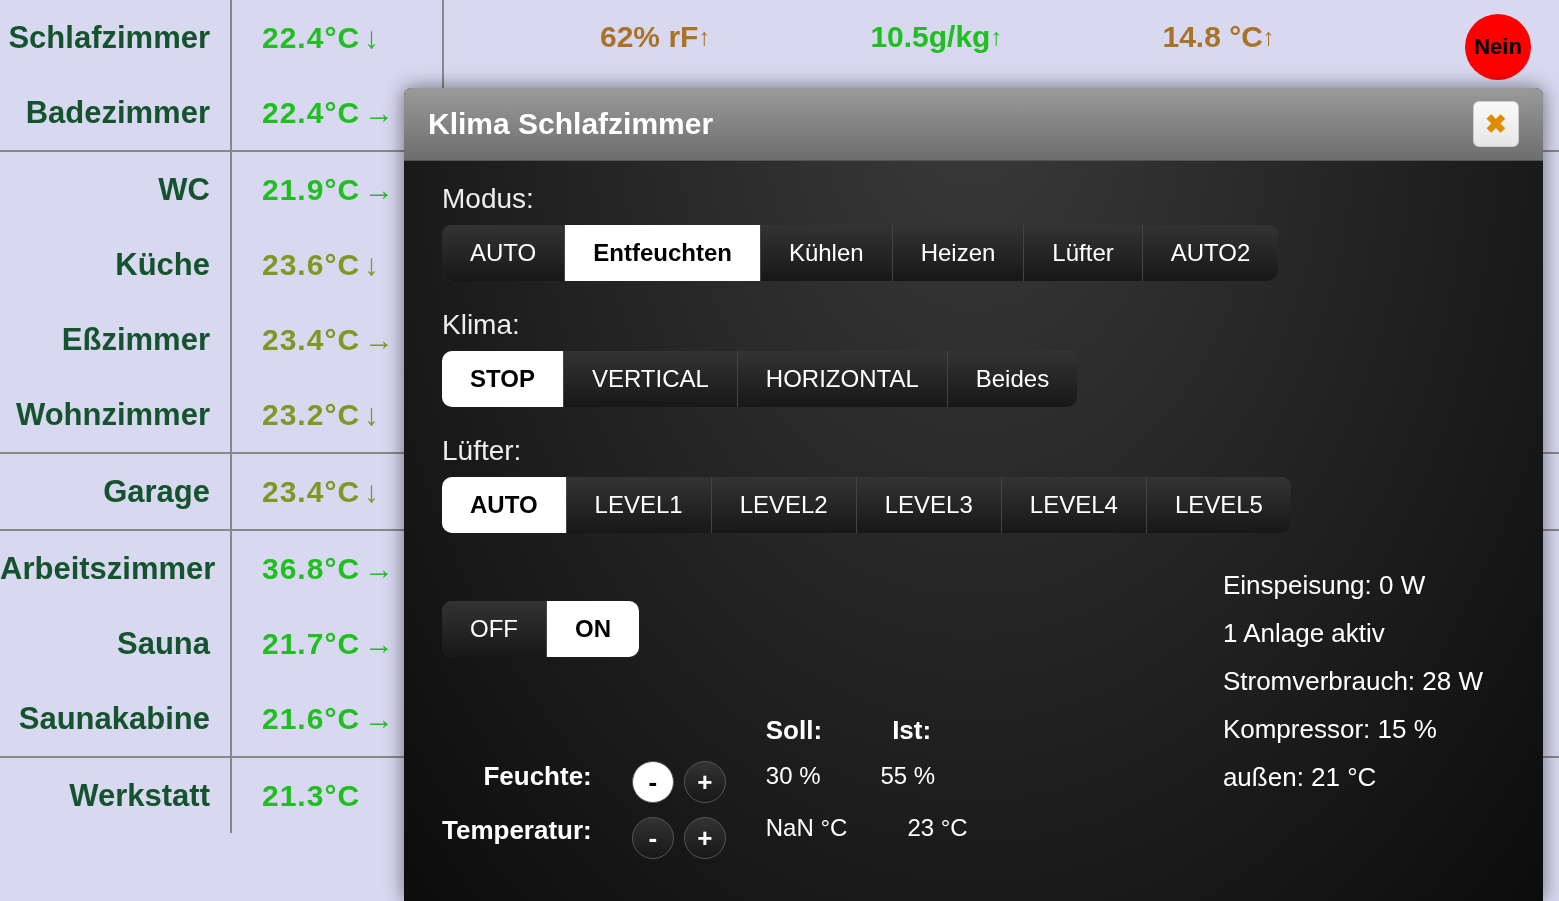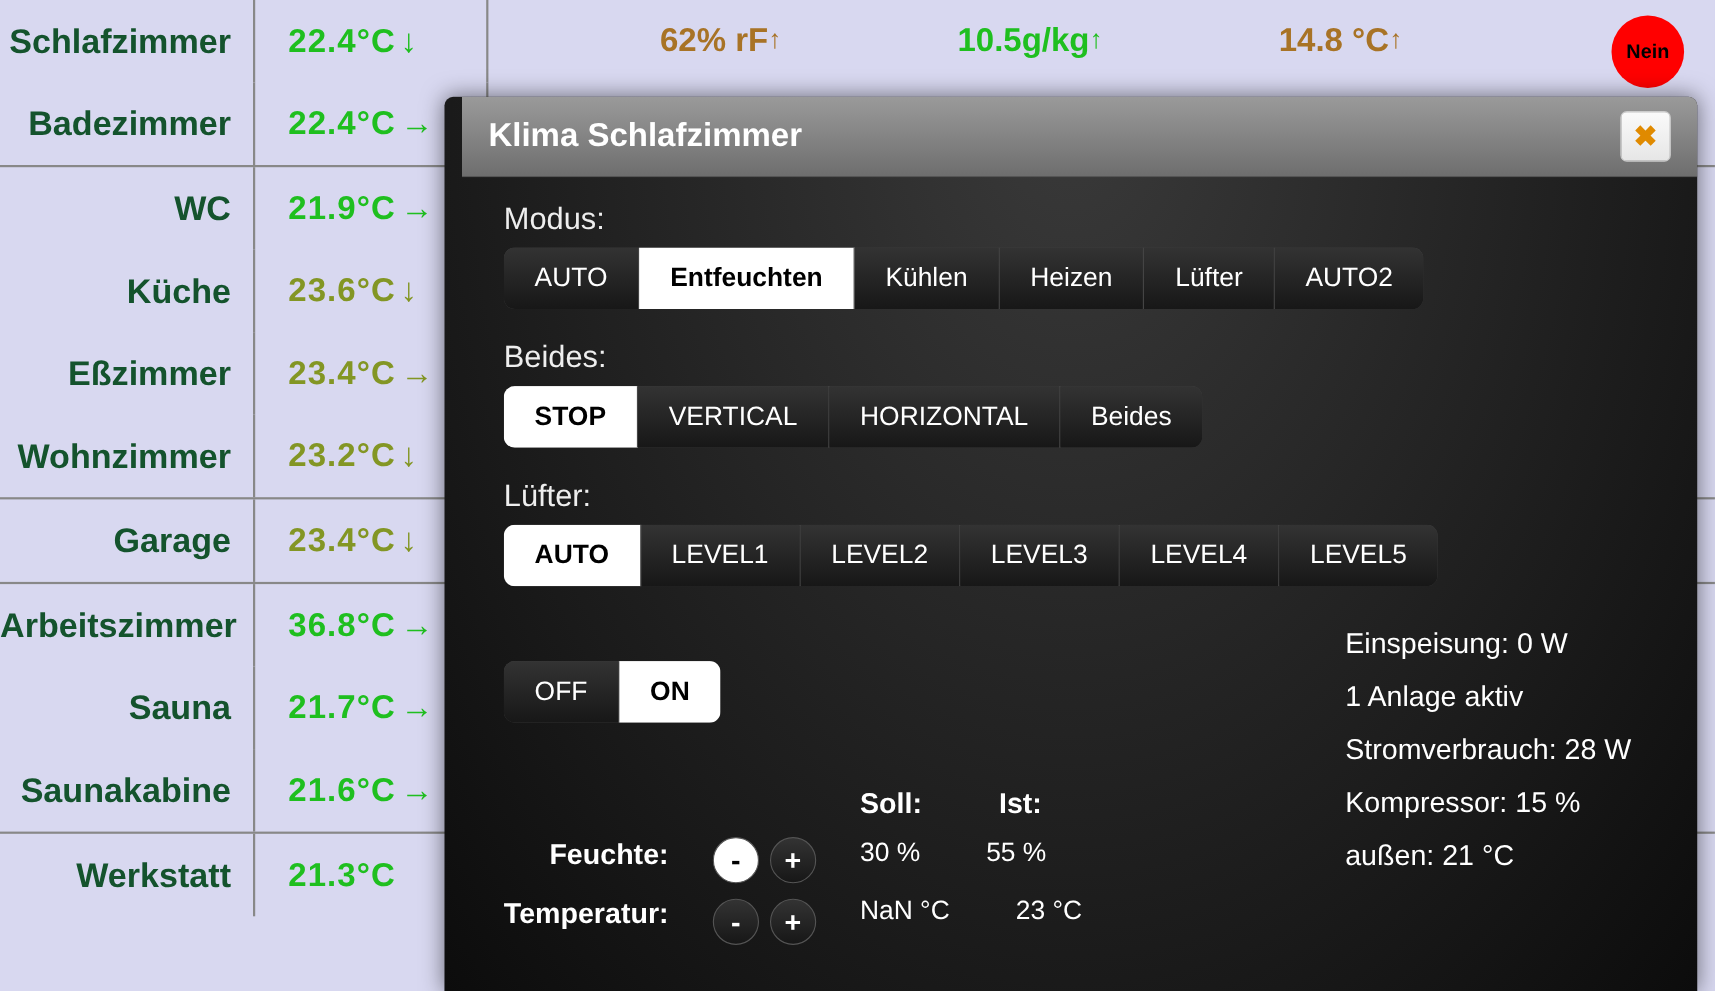--- a/index.html
+++ b/index.html
@@ -9,24 +9,24 @@
 .row.group-end{border-bottom:2px solid #888;}
 .cell-name{width:210px;text-align:right;padding-right:20px;font-size:31px;font-weight:700;color:#14532d;}
 .cell-temp{width:180px;padding-left:30px;font-size:30px;font-weight:700;letter-spacing:1px;display:flex;align-items:center;}
 .cell-temp .arrow{font-size:30px;margin-left:4px;}
 .sep{width:2px;background:#888;align-self:stretch;}
 .c-green{color:#1fbf1f;}
 .c-olive{color:#839624;}
 .toprow-extra{position:absolute;top:20px;left:600px;display:flex;gap:160px;font-size:30px;font-weight:700;}
 .toprow-extra .arrow{font-size:24px;vertical-align:2px;}
 .c-brown{color:#a87326;}
-.badge-nein{position:absolute;right:28px;top:14px;width:66px;height:66px;border-radius:50%;background:red;display:flex;align-items:center;justify-content:center;color:#000;font-weight:700;font-size:18px;}
-
-
-.modal{position:absolute;left:404px;top:88px;right:16px;bottom:0;background:radial-gradient(ellipse at top,#3a3a3a 0%,#1a1a1a 70%,#0c0c0c 100%);border-radius:8px 8px 0 0;box-shadow:0 0 20px rgba(0,0,0,.5);overflow:hidden;color:#fff;padding-left:16px;}
+.badge-nein{position:absolute;right:28px;top:14px;width:66px;height:66px;border-radius:50%;background:red;display:flex;align-items:center;justify-content:center;color:#000;font-weight:700;font-size:22px;}
+
+
+.modal{position:absolute;left:404px;top:88px;right:16px;bottom:0;background:radial-gradient(ellipse at top,#3a3a3a 0%,#1a1a1a 70%,#0c0c0c 100%);border-radius:8px 8px 0 0;box-shadow:0 0 20px rgba(0,0,0,.5);overflow:hidden;color:#fff;}
 .modal-header{height:72px;background:linear-gradient(to bottom,#9a9a9a,#6e6e6e);display:flex;align-items:center;padding:0 24px;font-size:30px;font-weight:700;color:#fff;border-bottom:1px solid #555;}
 .modal-close{margin-left:auto;width:44px;height:44px;background:linear-gradient(to bottom,#fafafa,#e6e6e6);border-radius:6px;display:flex;align-items:center;justify-content:center;color:#e08a00;font-size:26px;font-weight:700;border:1px solid #ccc;cursor:pointer;}
 .modal-body{padding:22px 38px;position:relative;}
 .label{font-size:28px;margin-bottom:10px;color:#eee;}
 .seggrp{display:inline-flex;border-radius:10px;overflow:hidden;box-shadow:inset 0 0 0 1px #444;margin-bottom:28px;}
 .seg{padding:14px 28px;font-size:24px;color:#fff;background:linear-gradient(to bottom,#333,#171717);border-right:1px solid #444;cursor:pointer;white-space:nowrap;}
 .seg:last-child{border-right:none;}
 .seg.active{background:#fff;color:#000;font-weight:600;}
 .rowinfo{position:absolute;right:60px;top:400px;font-size:26px;line-height:48px;color:#fff;}
 .setblock{margin-top:30px;display:flex;gap:40px;align-items:flex-start;}
@@ -163,21 +163,21 @@
     <div class="label">Modus:</div>
     <div class="seggrp" id="modus-group">
         <div class="seg">AUTO</div>
         <div class="seg active">Entfeuchten</div>
         <div class="seg">Kühlen</div>
         <div class="seg">Heizen</div>
         <div class="seg">Lüfter</div>
         <div class="seg">AUTO2</div>
       </div>
 
-    <div class="label">Beides:</div>
+    <div class="label">Klima:</div>
     <div class="seggrp" id="swing-group">
         <div class="seg active">STOP</div>
         <div class="seg">VERTICAL</div>
         <div class="seg">HORIZONTAL</div>
         <div class="seg">Beides</div>
       </div>
 
     <div class="label">Lüfter:</div>
     <div class="seggrp" id="fan-group">
         <div class="seg active">AUTO</div>

